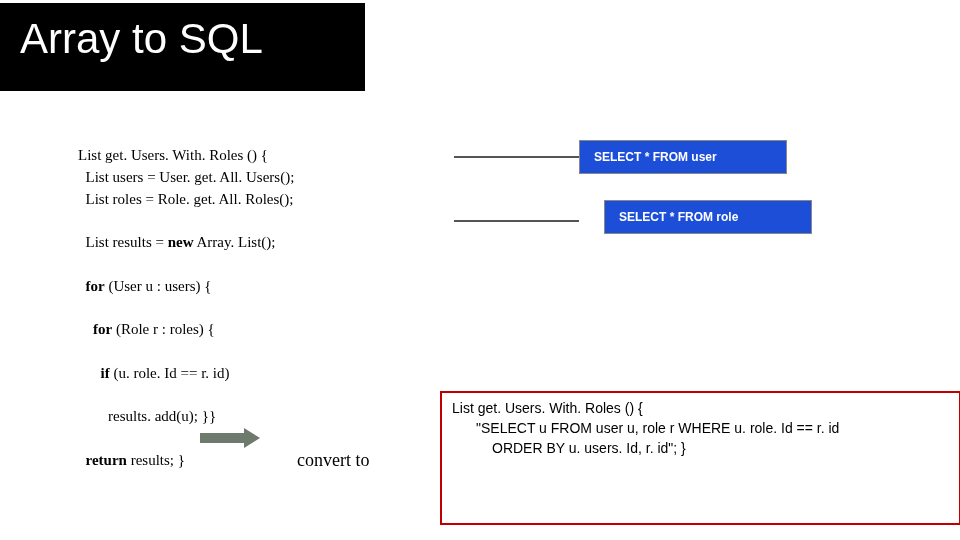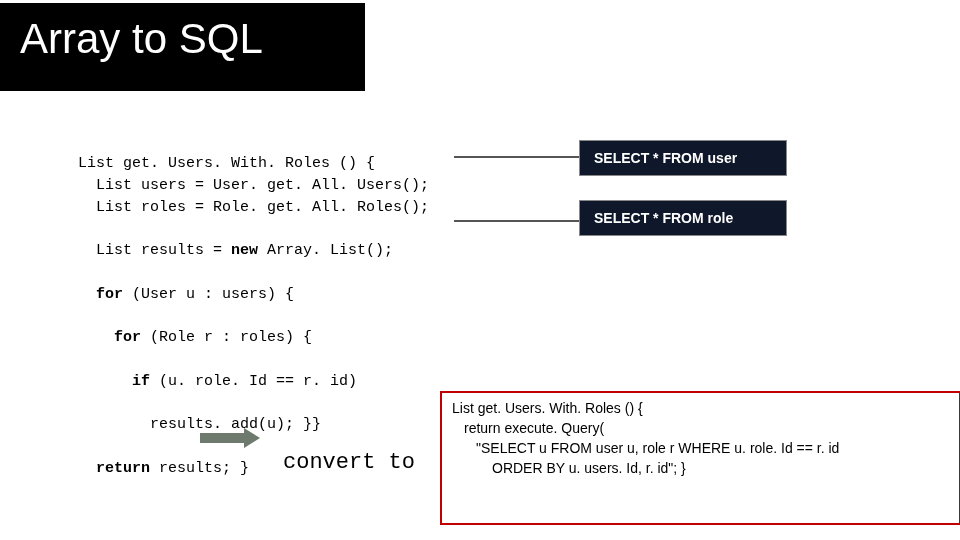--- a/index.html
+++ b/index.html
@@ -1,30 +1,30 @@
 <!DOCTYPE html>
 <html><head>
 <meta charset="utf-8">
 <style>
 html,body{margin:0;padding:0;width:960px;height:540px;background:#fff;font-family:"Segoe UI",Arial,sans-serif;overflow:hidden}
 .banner{position:absolute;left:0;top:3px;width:365px;height:88px;background:#000}
 .band{position:absolute;left:0;top:0;width:960px;height:95px;background:#d9a700;z-index:-1}
 .title{position:absolute;left:20px;top:15px;font-size:42px;color:#fff;font-weight:300}
-.code{position:absolute;left:78px;top:153px;font-family:Liberation Mono, monospace;font-size:15px;line-height:1.45;white-space:pre}
+.code{position:absolute;left:78px;top:145px;font-family:Liberation Serif, serif;font-size:15px;line-height:1.45;white-space:pre}
 .kw{font-weight:bold}
-.sqlbox{position:absolute;background:#0f172a;color:#fff;border:1px solid #888;padding:9px 14px;font-size:14px;font-family:Arial,sans-serif;font-weight:bold}
+.sqlbox{position:absolute;background:#1d4ed8;color:#fff;border:1px solid #888;padding:9px 14px;font-size:12px;font-family:Arial,sans-serif;font-weight:bold}
 .sql1{left:579px;top:140px;width:178px}
-.sql2{left:579px;top:200px;width:178px}
+.sql2{left:604px;top:200px;width:178px}
 .line1{position:absolute;background:#555}
 .l1h{left:454px;top:156px;width:125px;height:2px}
 .l2h{left:454px;top:220px;width:125px;height:2px}
 .arrow{position:absolute;left:200px;top:428px}
 .arrow .shaft{position:absolute;left:0;top:5px;width:46px;height:10px;background:#6d7a6d}
 .arrow .head{position:absolute;left:44px;top:0;width:0;height:0;border-left:16px solid #6d7a6d;border-top:10px solid transparent;border-bottom:10px solid transparent}
-.convert{position:absolute;left:283px;top:450px;font-size:22px;font-family:Liberation Mono, monospace}
+.convert{position:absolute;left:297px;top:450px;font-size:18px;font-family:Liberation Serif, serif}
 .redbox{position:absolute;left:440px;top:391px;width:497px;height:120px;border:2px solid #c00000;background:#fff;padding:5px 10px;font-family:Arial,sans-serif;font-size:14px}
 .redbox .r1{margin:2px 0}
 .redbox .r2{margin:4px 0 0 12px}
 .redbox .r3{margin:4px 0 0 24px}
 .redbox .r4{margin:4px 0 0 40px}
 </style>
 </head>
 <body>
 
 <div class="band"></div>
@@ -54,16 +54,15 @@
 <div class="sqlbox sql2">SELECT * FROM role</div>
 
 <div class="arrow">
   <div class="shaft"></div>
     <div class="head"></div>
 </div>
 <div class="convert">convert to</div>
 
 <div class="redbox">
   <div class="r1">List get. Users. With. Roles () {</div>
-  <div class="r2">return execute. Query(</div>
   <div class="r3">"SELECT   u FROM user u, role r   WHERE    u. role. Id == r. id</div>
   <div class="r4">ORDER BY u. users. Id, r. id"; }</div>
 </div>
 
 </body></html>

